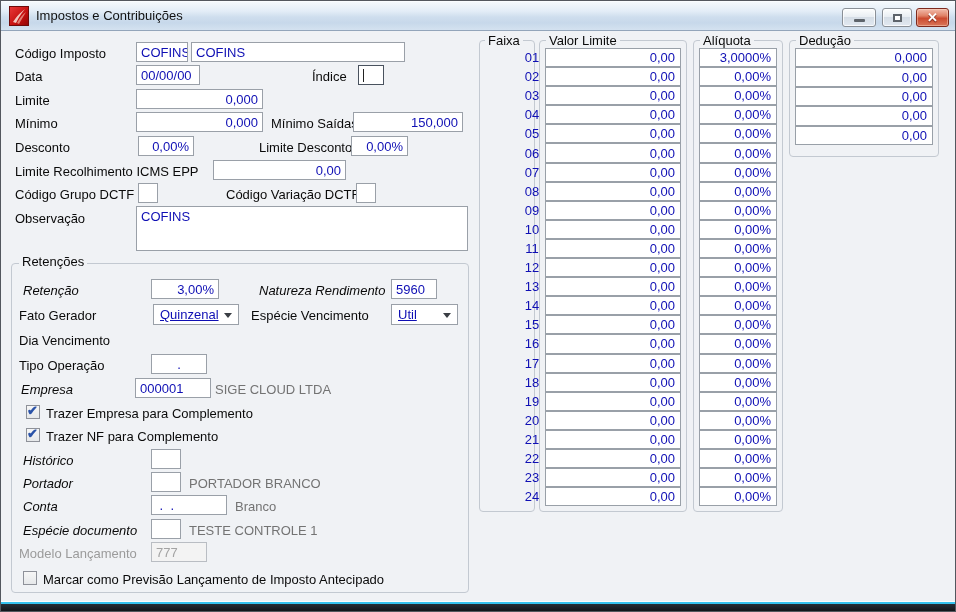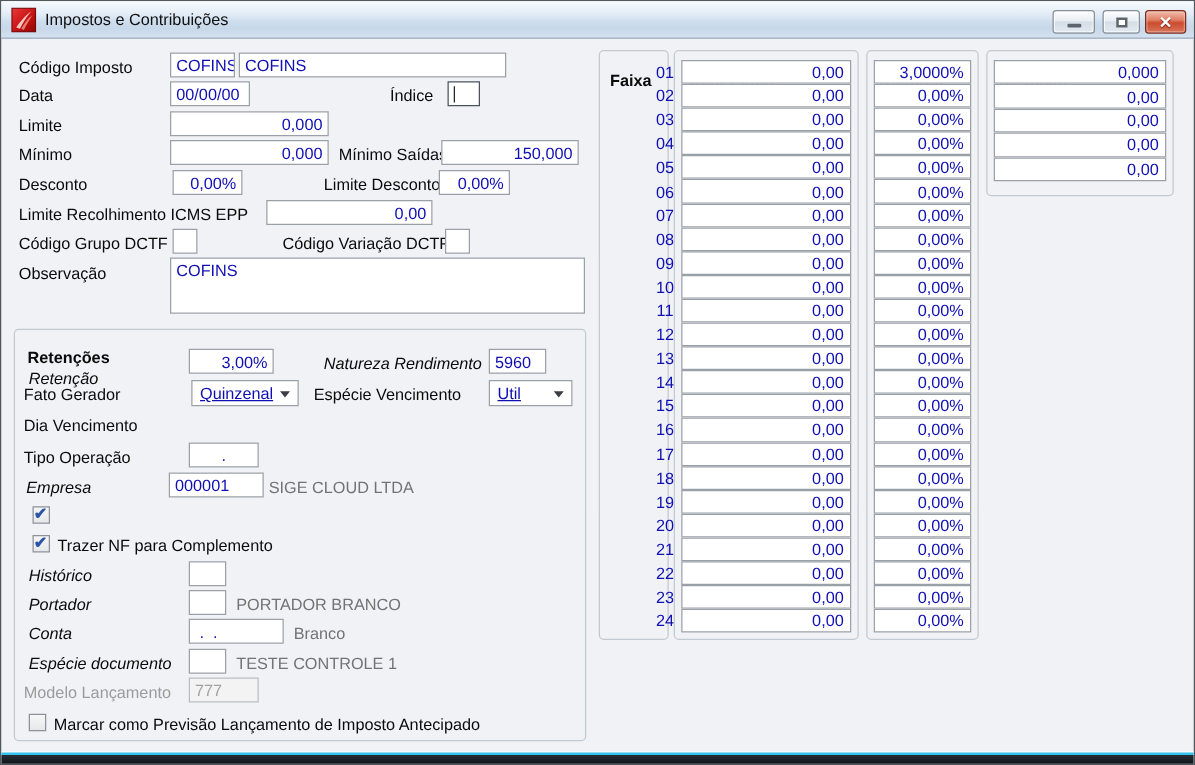--- a/index.html
+++ b/index.html
@@ -53,21 +53,21 @@
     color:#0F0FB4; padding:0 18px 0 6px; display:flex; align-items:center; white-space:nowrap;text-decoration:underline;
   }
   .arrow { position:absolute; right:6px; top:8px; width:0; height:0;
     border-left:4px solid transparent; border-right:4px solid transparent; border-top:5px solid #3A3E44; }
   .chk { position:absolute; width:14px; height:14px; background:linear-gradient(#F6F6F6,#E6E8EA);
     border:1px solid #8E9199; }
   .chk .mark { position:absolute; left:0px; top:-3px; color:#2B53A8; font-size:13px; font-weight:bold; }
   .blue-text { position:absolute; color:#737373; white-space:nowrap; }
   
   .group { position:absolute; border:1px solid #C3C9D1; border-radius:4px; }
-  .gcap { position:absolute; font-weight:bold; background:#F0F2F5; padding:0 3px; white-space:nowrap;margin-top:24px; }
+  .gcap { position:absolute; font-weight:normal; background:#F0F2F5; padding:0 3px; white-space:nowrap; }
   
   .faixa-list, .cell-list { position:absolute; }
   .faixa-num { height:19.1px; display:flex; align-items:center; justify-content:center; color:#0F0FB4; }
   .cell-field {
     height:19.1px; background:#fff; border:1px solid #99A0A8; color:#0F0FB4;
     display:flex; align-items:center; justify-content:flex-end; padding-right:5px;
   }
   .cell-field.ded { height:19.4px; }
   
   .bottom-line { position:absolute; left:0; right:0; top:600px; height:1px; background:#FDFDFD; }
@@ -133,21 +133,21 @@
   <div class="fld" style="left:137px;top:182px;width:20px"></div>
   <div class="lbl" style="left:225px;top:186px">Código Variação DCTF</div>
   <div class="fld" style="left:355px;top:182px;width:20px"></div>
 
   <div class="lbl" style="left:14px;top:210px">Observação</div>
   <div class="tarea" style="left:135px;top:205px;width:332px;height:45px">COFINS</div>
 
   <div class="group" style="left:10px;top:262px;width:458px;height:330px"></div>
   <div class="gcap" style="left:18px;top:253px">Retenções</div>
 
-  <div class="lbl i" style="left:22px;top:294px">Retenção</div>
+  <div class="lbl i" style="left:22px;top:282px">Retenção</div>
   <div class="fld r" style="left:150px;top:278px;width:68px">3,00%</div>
   <div class="lbl i" style="left:258px;top:282px">Natureza Rendimento</div>
   <div class="fld" style="left:390px;top:278px;width:46px">5960</div>
 
   <div class="lbl" style="left:18px;top:307px">Fato Gerador</div>
   <div class="cmb" style="left:152px;top:303px;width:86px">
     <span>Quinzenal</span>
     <span class="arrow"></span>
   </div>
   <div class="lbl" style="left:250px;top:307px">Espécie Vencimento</div>
@@ -161,20 +161,21 @@
   <div class="lbl" style="left:18px;top:357px">Tipo Operação</div>
   <div class="fld c" style="left:150px;top:353px;width:56px">.</div>
 
   <div class="lbl i" style="left:20px;top:381px">Empresa</div>
   <div class="fld" style="left:134px;top:377px;width:76px">000001</div>
   <div class="blue-text" style="left:214px;top:381px">SIGE CLOUD LTDA</div>
 
   <div class="chk" style="left:25px;top:404px">
     <span class="mark">✔</span>
   </div>
+  <div class="lbl" style="left:45px;top:405px">Trazer Empresa para Complemento</div>
 
   <div class="chk" style="left:25px;top:427px">
     <span class="mark">✔</span>
   </div>
   <div class="lbl" style="left:45px;top:428px">Trazer NF para Complemento</div>
 
   <div class="lbl i" style="left:22px;top:452px">Histórico</div>
   <div class="fld" style="left:150px;top:448px;width:30px"></div>
 
   <div class="lbl i" style="left:22px;top:475px">Portador</div>

